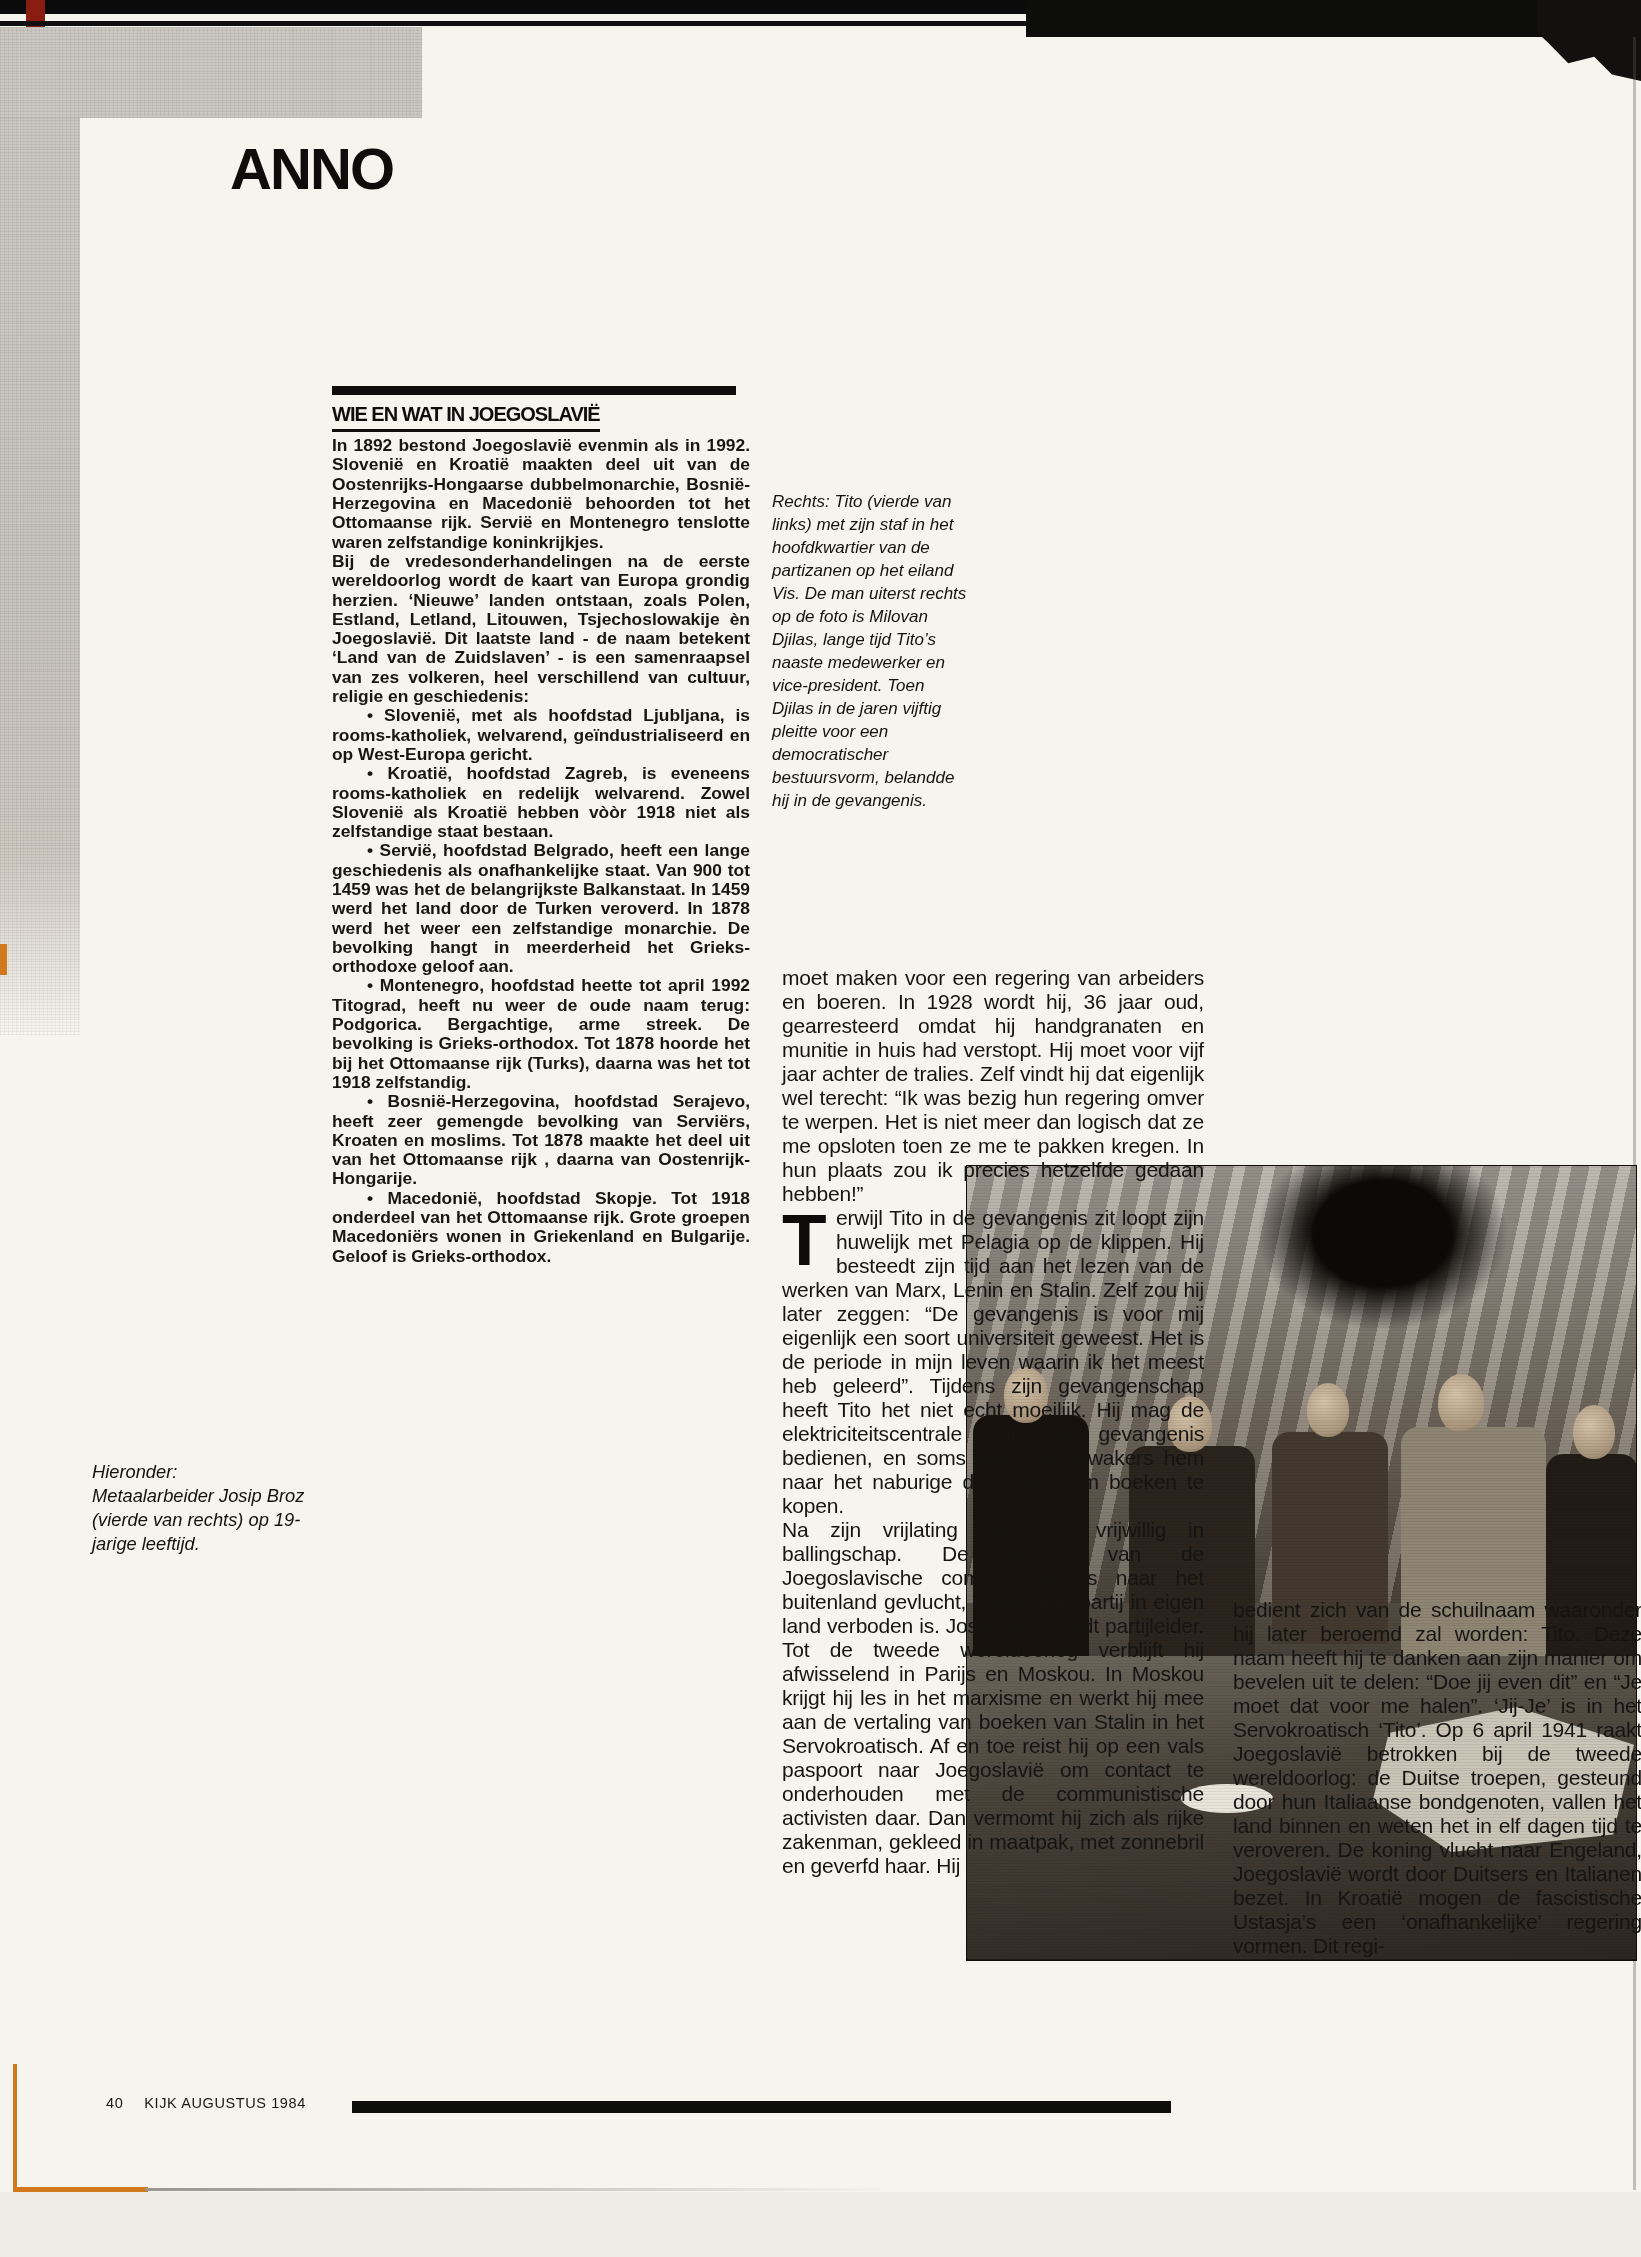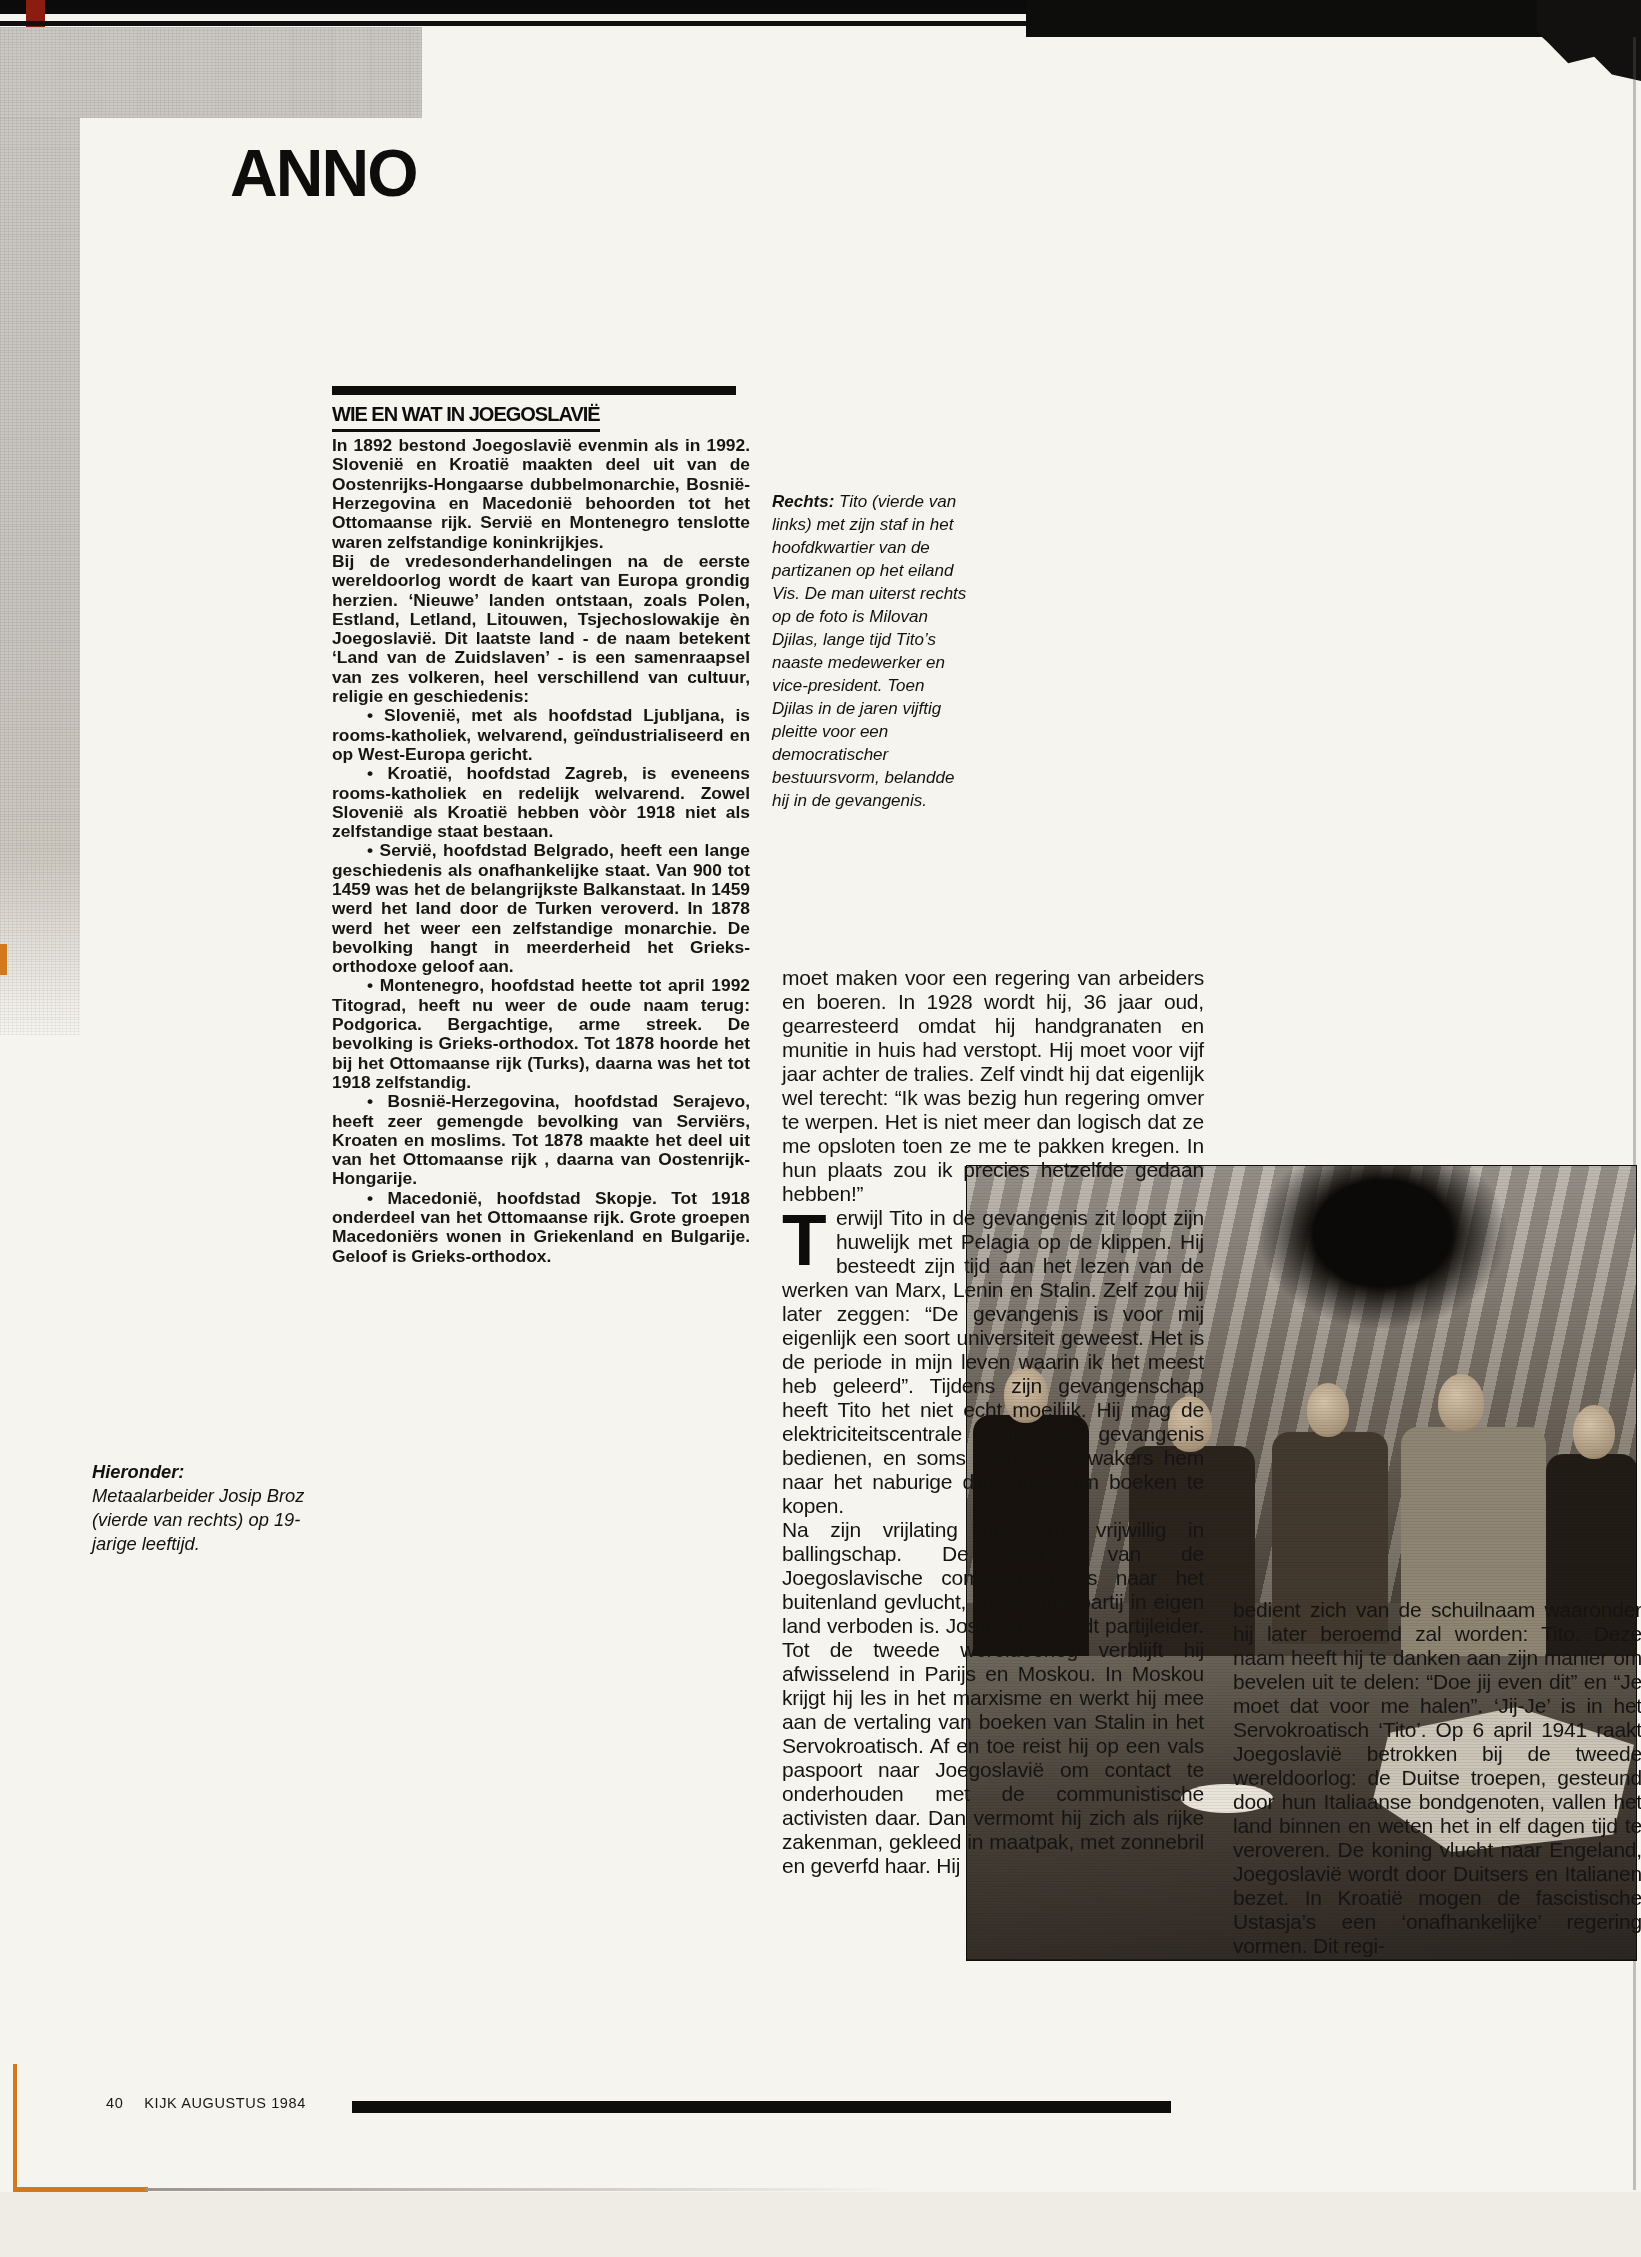--- a/index.html
+++ b/index.html
@@ -27,34 +27,34 @@
       background:linear-gradient(180deg,#c7c4bf 0%,#c3bfb9 55%,#c9c4bb 80%,rgba(201,196,187,0) 100%);}
 
   .orange-edge{left:0;top:944px;width:6.8px;height:31px;background:#d2791e;}
   .orange-v{left:12.6px;top:2064px;width:4.8px;height:127px;background:#d2791e;}
   .orange-h{left:12.6px;top:2187px;width:135px;height:4.8px;background:#d2791e;}
   .bottom-grey-line{left:145px;top:2188px;width:753px;height:2.9px;
       background:linear-gradient(90deg,#9a968f,rgba(154,150,143,0));}
   .bottom-offwhite{left:0;top:2192px;width:1641px;height:66px;background:#efece5;}
 
   
-  .masthead{left:230px;top:135px;font-size:66px;font-weight:700;letter-spacing:-1.9px;color:#0e0d0c;}
+  .masthead{left:230px;top:135px;font-size:58px;font-weight:700;letter-spacing:-1.9px;color:#0e0d0c;}
 
   
   .infobox{left:332px;top:386px;width:418px;}
   .infobox-rule{width:404px;height:8.7px;background:#0f0e0d;margin-bottom:8.7px;}
   .infobox-heading{font-size:20px;font-weight:700;letter-spacing:-1px;color:#0f0e0d;
       display:inline-block;border-bottom:3.9px solid #0f0e0d;padding-bottom:2.9px;margin-bottom:3.9px;
       white-space:nowrap;}
   .infobox p{margin:0;font-size:17.4px;font-weight:700;line-height:19.3px;text-align:justify;color:#181613;}
   .infobox p.bullet{text-indent:35px;}
 
   
   .caption{font-style:italic;color:#141210;}
-  .caption .cap-label{font-weight:700;}
+  .caption .cap-label{font-weight:400;}
   .caption-right{left:772px;top:490px;width:198px;font-size:17px;line-height:23px;}
   .caption-left{left:92px;top:1460px;width:239px;font-size:18.3px;line-height:24px;}
 
   
   .bodycol p{margin:0;font-size:21px;line-height:24px;text-align:justify;color:#161412;
              letter-spacing:-0.2px;}
   .col-middle{left:782px;top:966px;width:422px;}
   .col-right{left:1233px;top:1598px;width:409px;}
   .drop-cap{float:left;font-size:73px;line-height:60px;font-weight:700;color:#0d0c0b;
             margin:3.9px 9.7px 0 0;}

